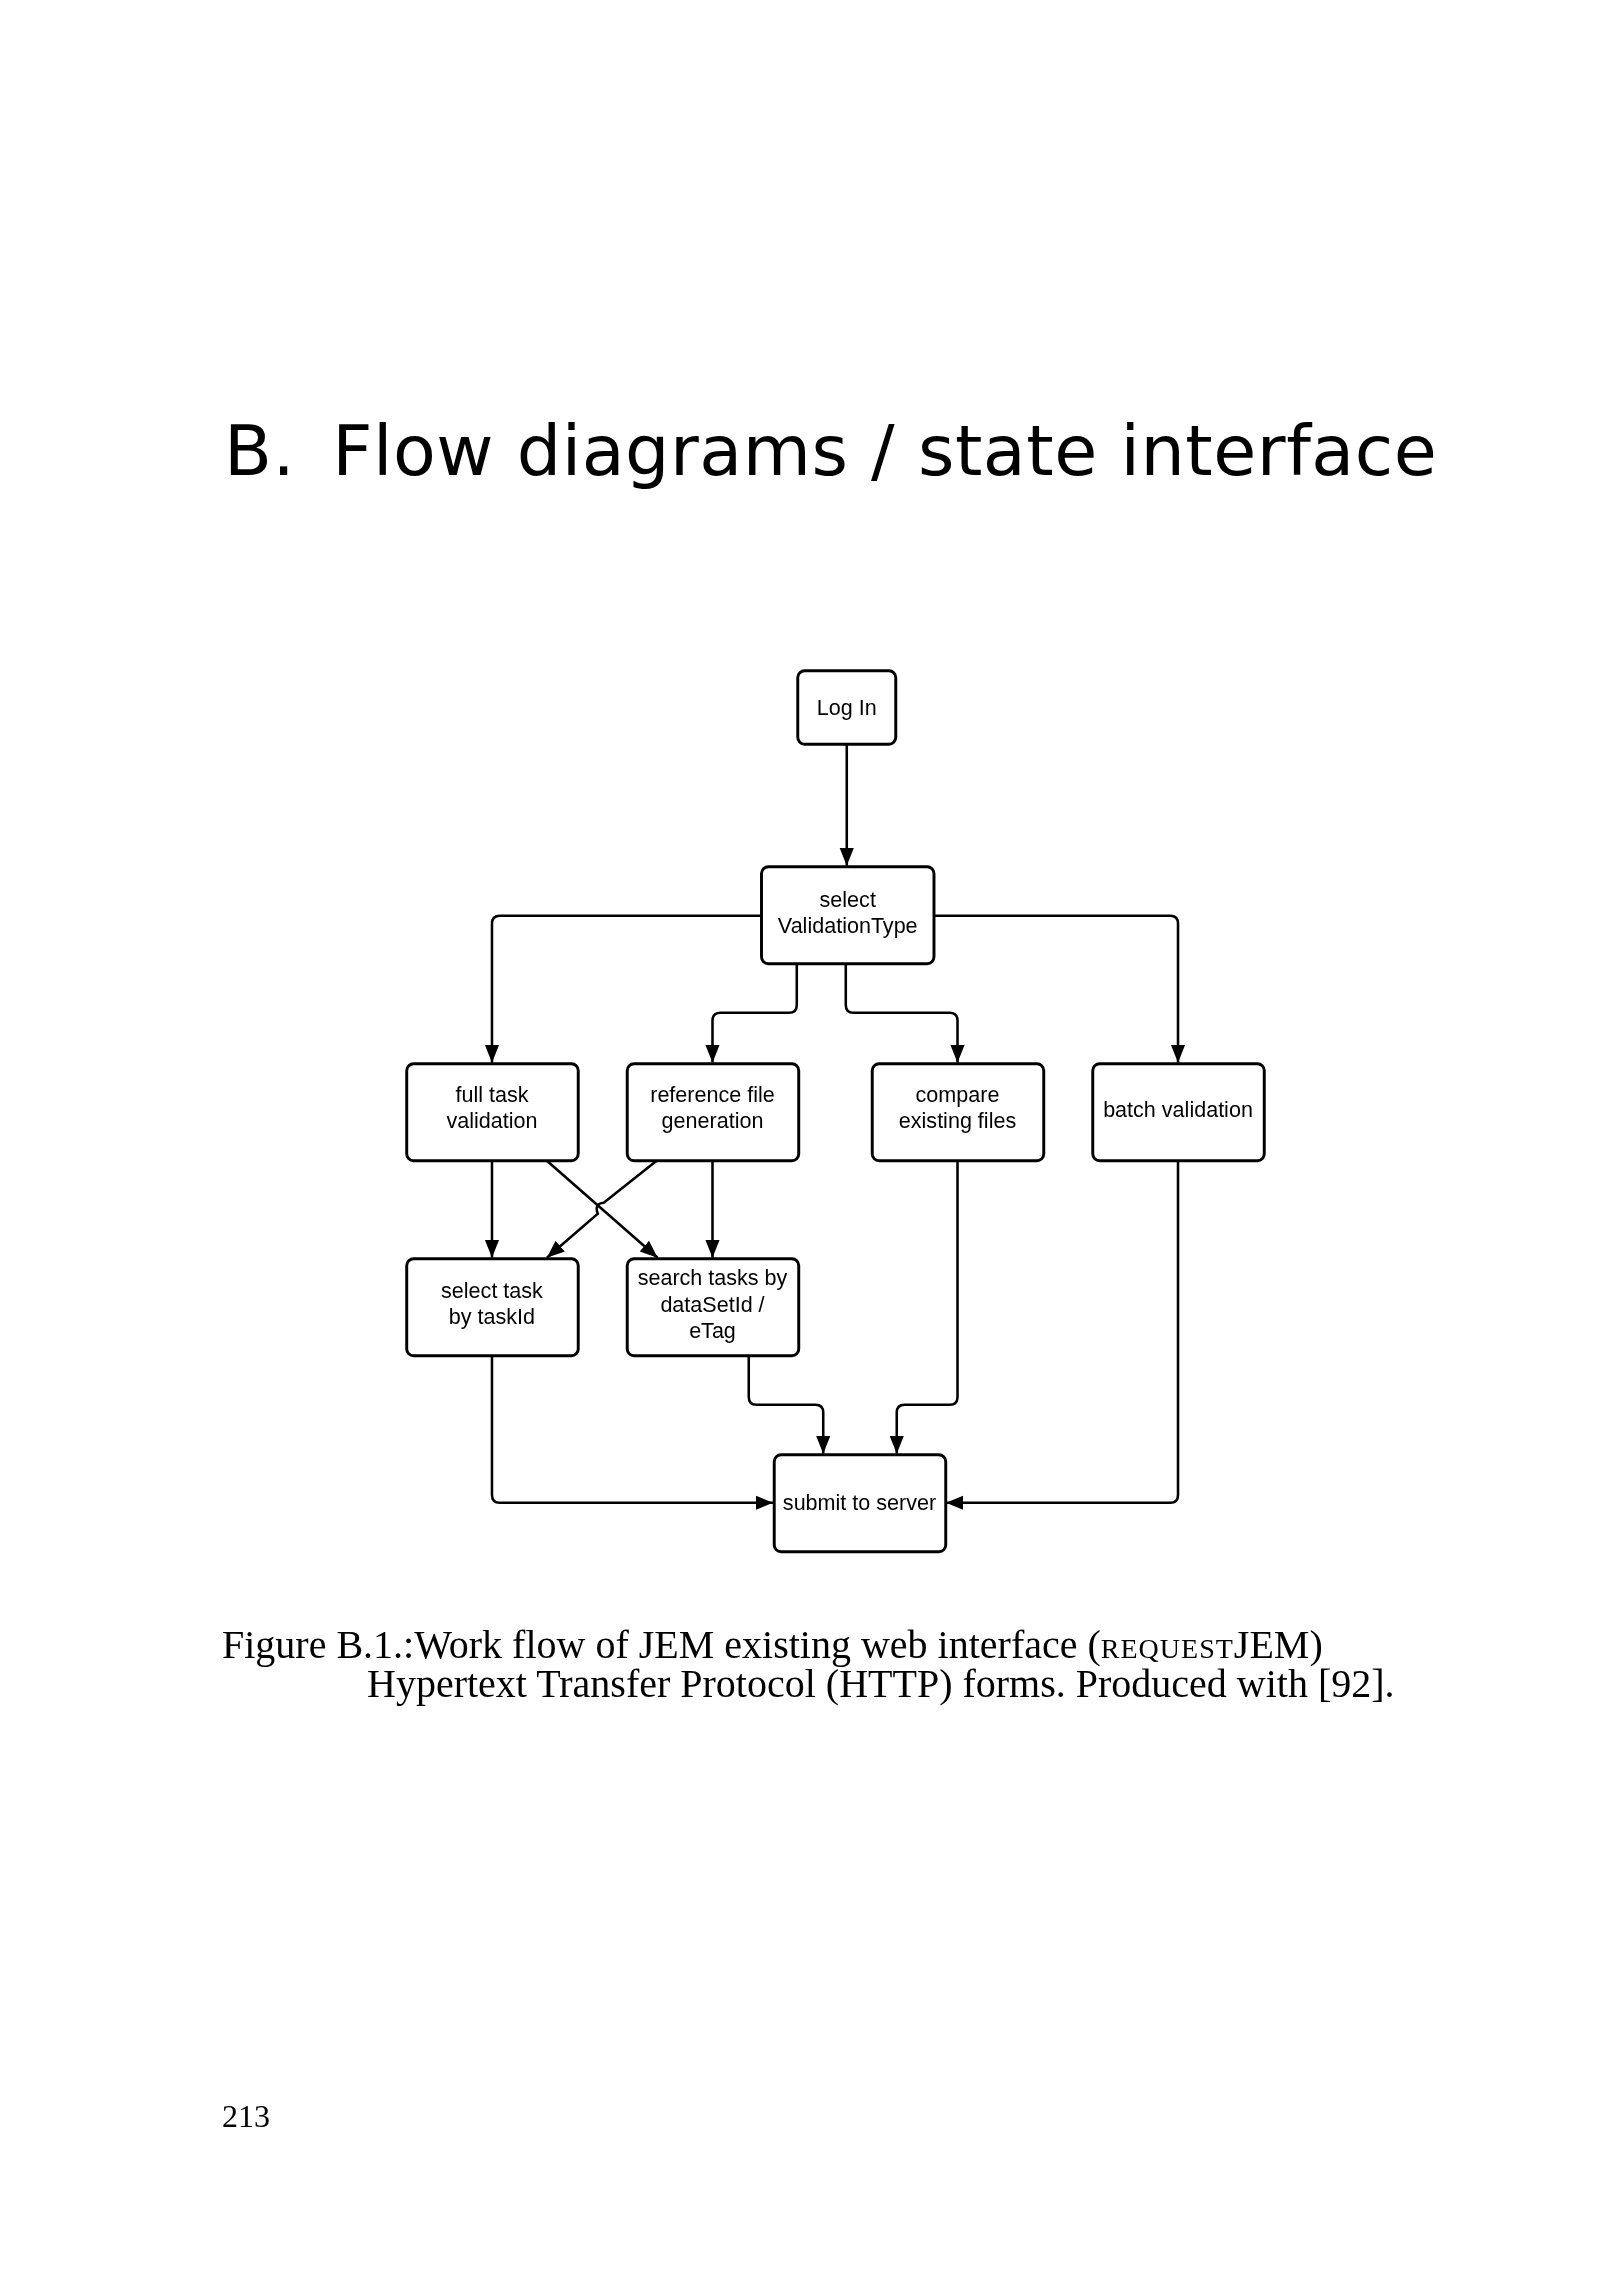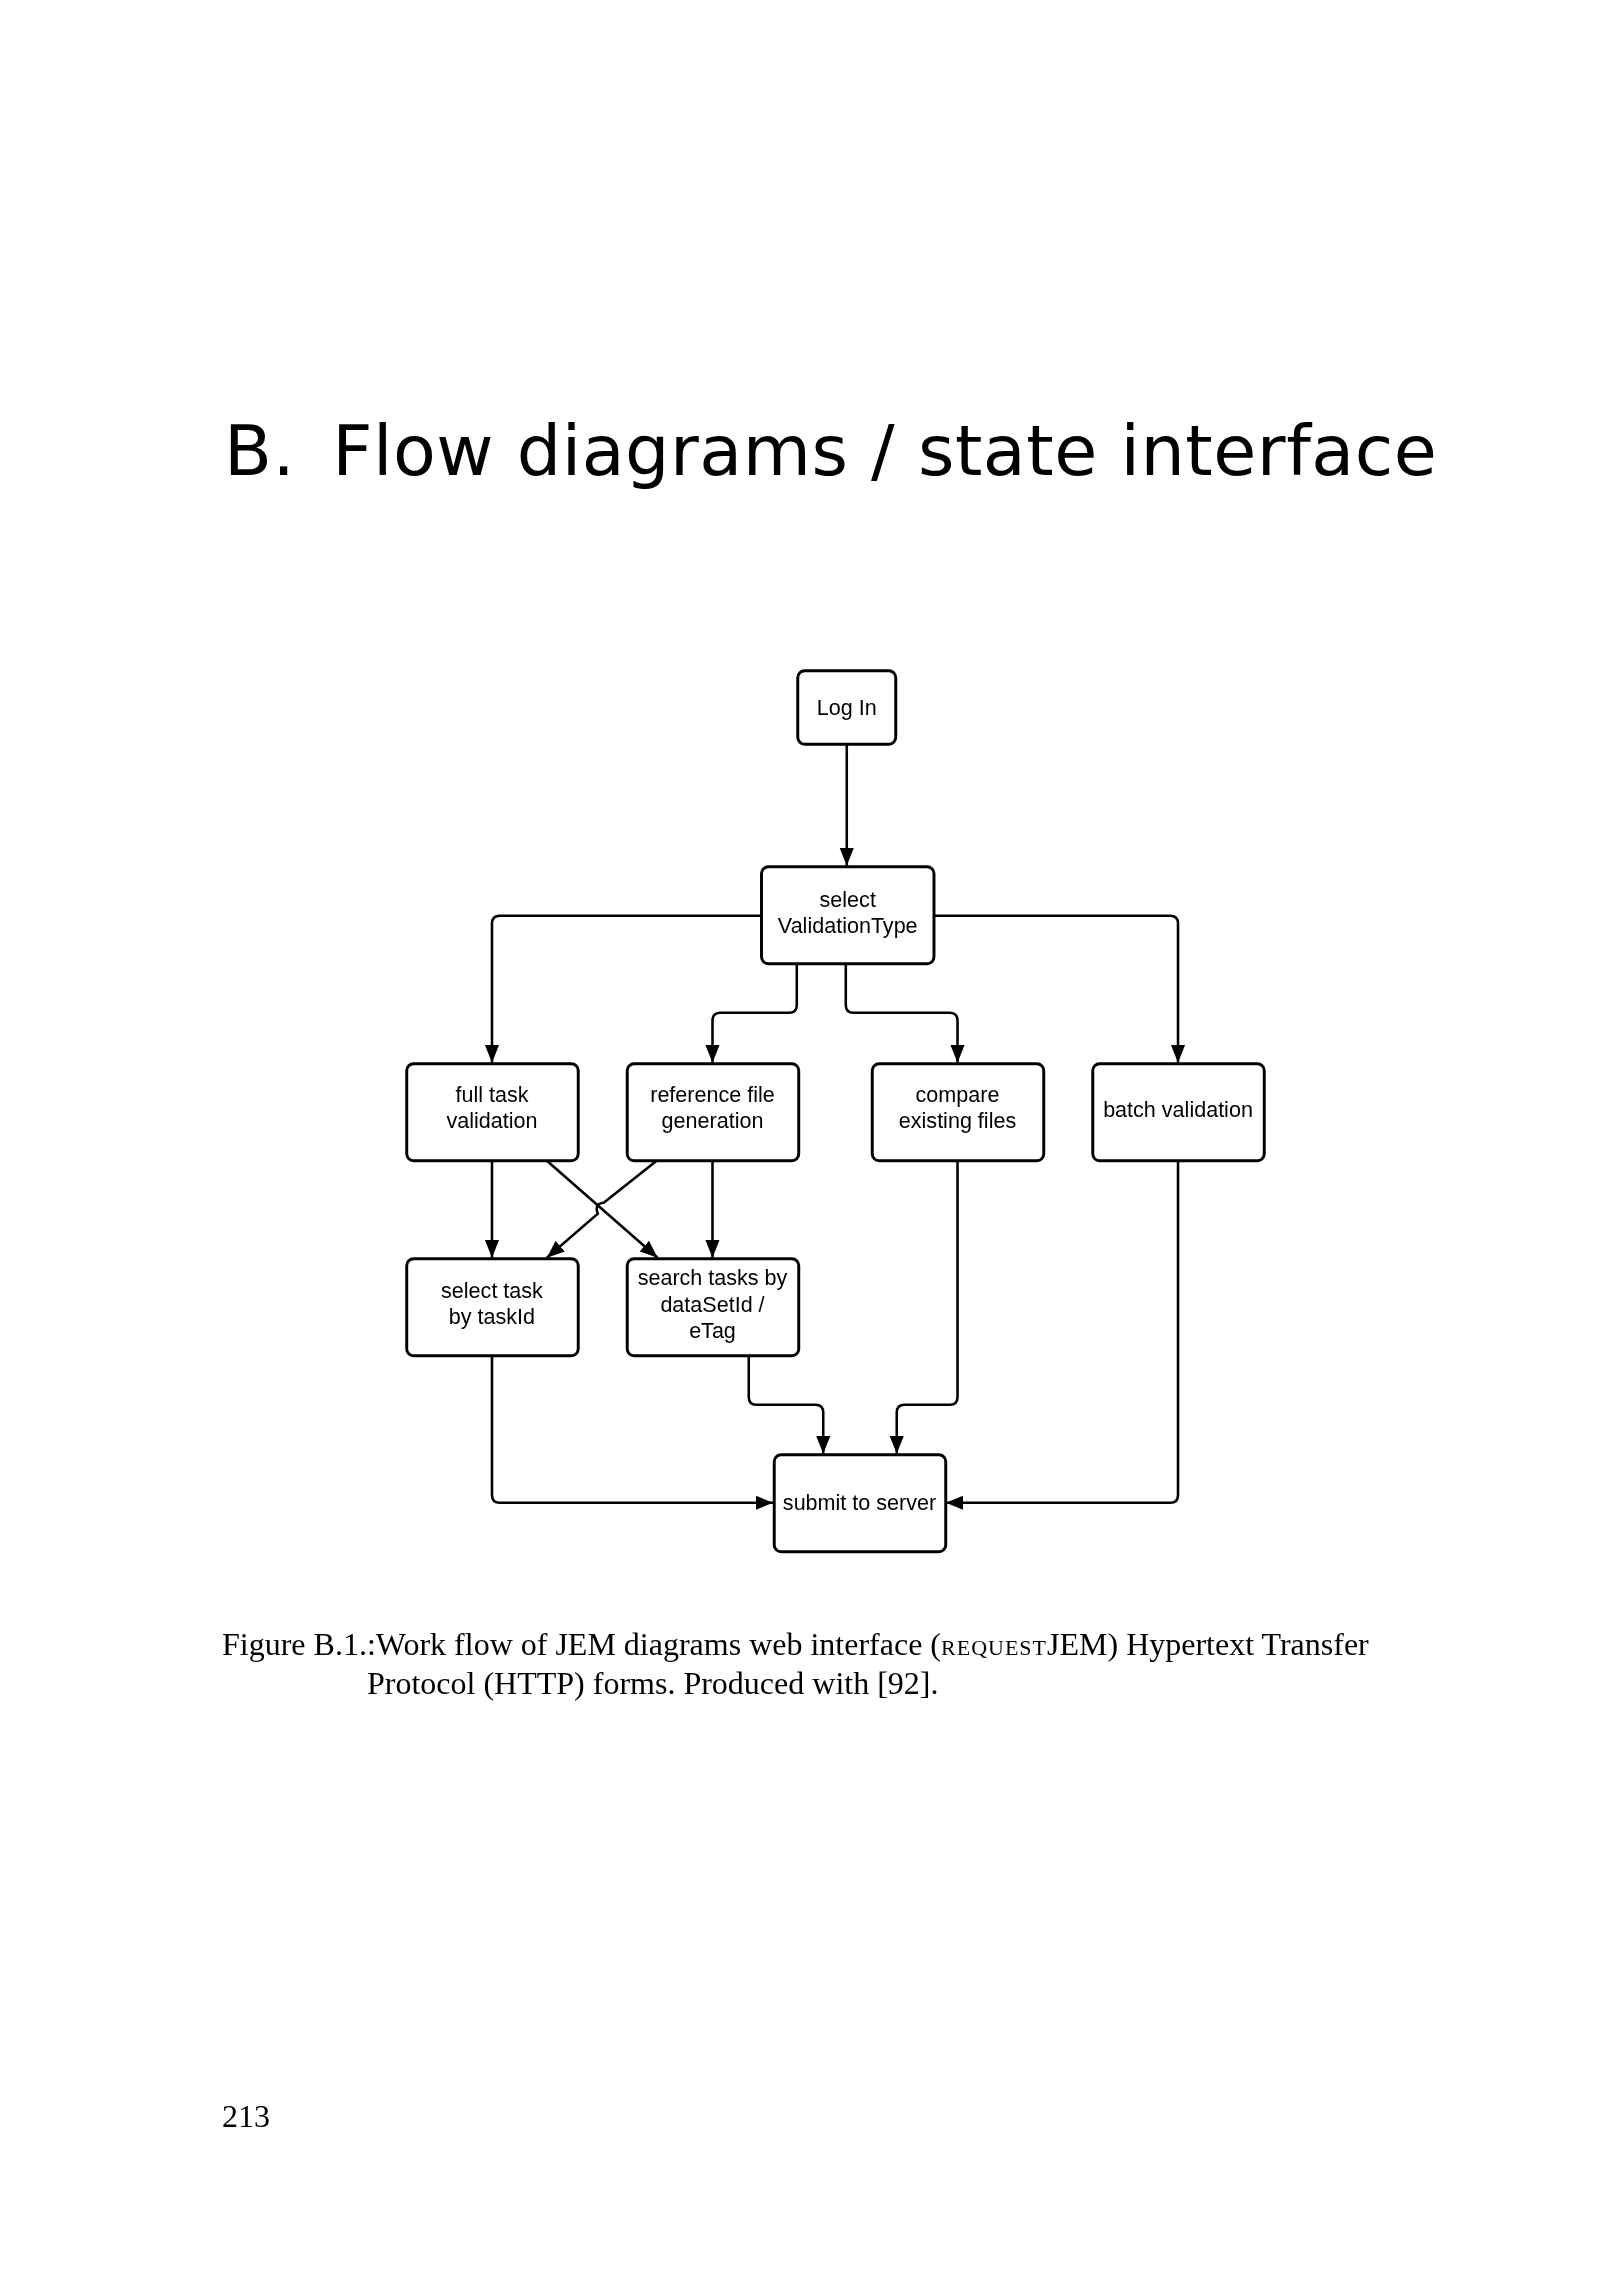--- a/index.html
+++ b/index.html
@@ -9,21 +9,21 @@
     font-family:"DejaVu Sans", sans-serif; font-size:70px; color:#000;
     white-space:nowrap; letter-spacing:0.5px;
   }
   .heading .num { margin-right:37px; }
   svg.flow { position:absolute; left:0; top:0; }
   .node rect { fill:#fff; stroke:#000; stroke-width:3; }
   .node text { font-family:"Liberation Sans", sans-serif; font-size:22px; fill:#000; text-anchor:middle; }
   .edge { fill:none; stroke:#000; stroke-width:2.6; }
   .caption {
     position:absolute; left:222px; top:1625px; width:1245px;
-    font-family:"Liberation Serif", serif; font-size:32px; color:#000; line-height:39px;
+    font-family:"Liberation Serif", serif; font-size:40px; color:#000; line-height:39px;
   }
   .caption .label { float:left; }
   .caption .body { margin-left:145px; }
   .caption .sc { font-variant:small-caps; letter-spacing:1px; }
   .pagenum {
     position:absolute; left:222px; top:2098px;
     font-family:"Liberation Serif", serif; font-size:32px; color:#000;
   }
 </style>
 </head>
@@ -99,17 +99,17 @@
     <text x="727" y="1365">eTag</text>
   </g>
   <g class="node">
     <rect x="790" y="1484" width="175" height="99" rx="7"></rect>
     <text x="877" y="1540">submit to server</text>
   </g>
 </svg>
 
 <div class="caption">
   <span class="label">Figure B.1.:</span>
-  <div class="body"><span>Work flow of JEM diagrams web interface (</span><span class="sc">request</span><span>JEM) Hypertext Transfer Protocol (HTTP) forms. Produced with [92].</span></div>
+  <div class="body"><span>Work flow of JEM existing web interface (</span><span class="sc">request</span><span>JEM) Hypertext Transfer Protocol (HTTP) forms. Produced with [92].</span></div>
 </div>
 
 <div class="pagenum">213</div>
 
 
 </body></html>

